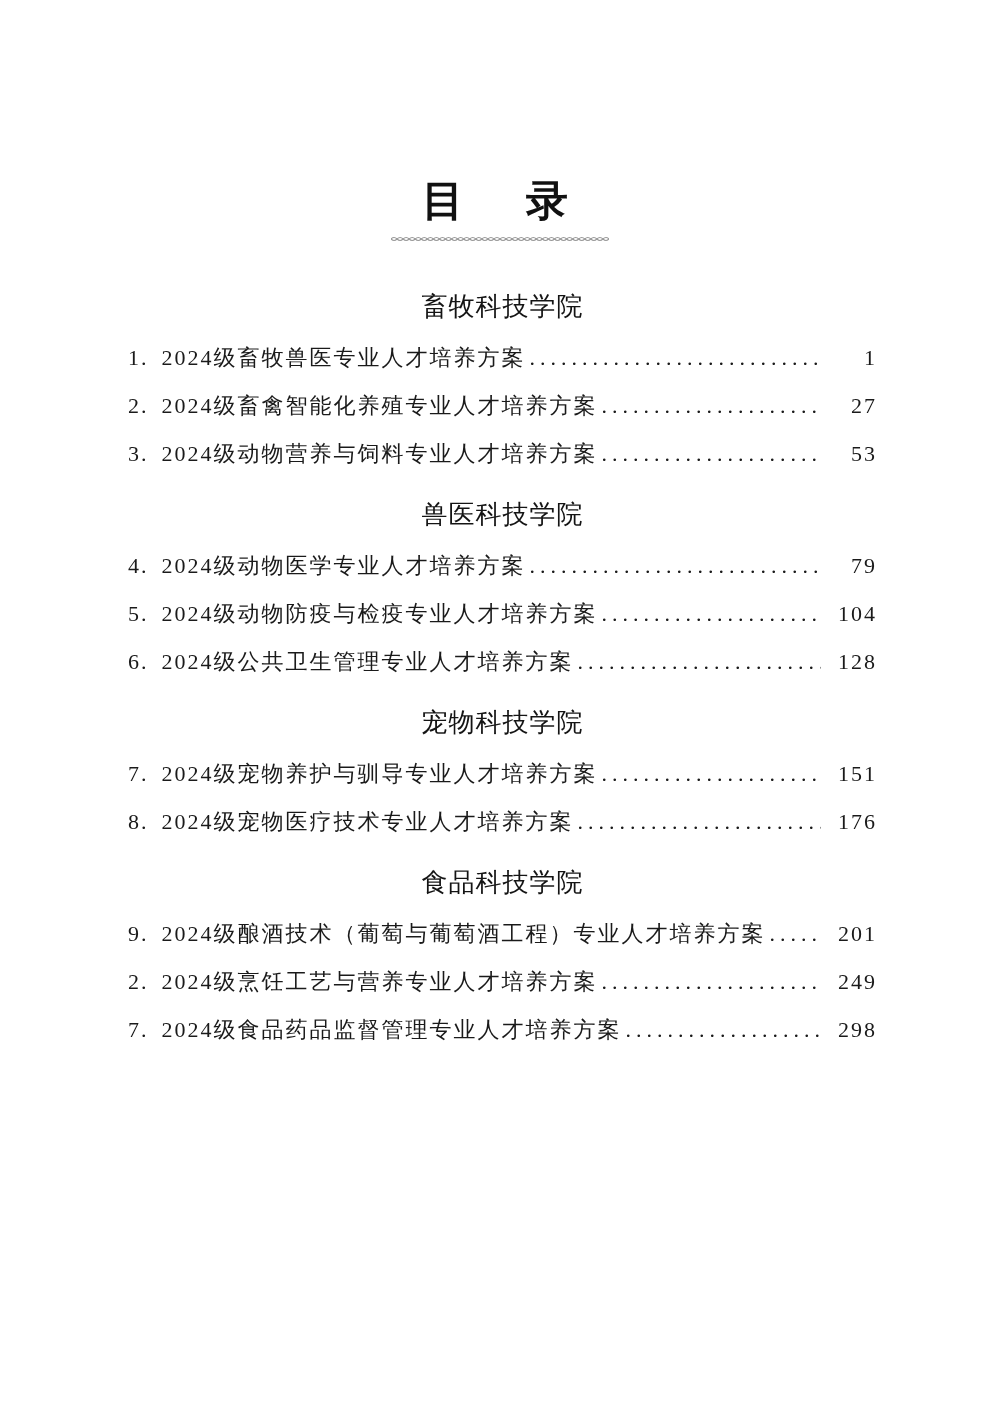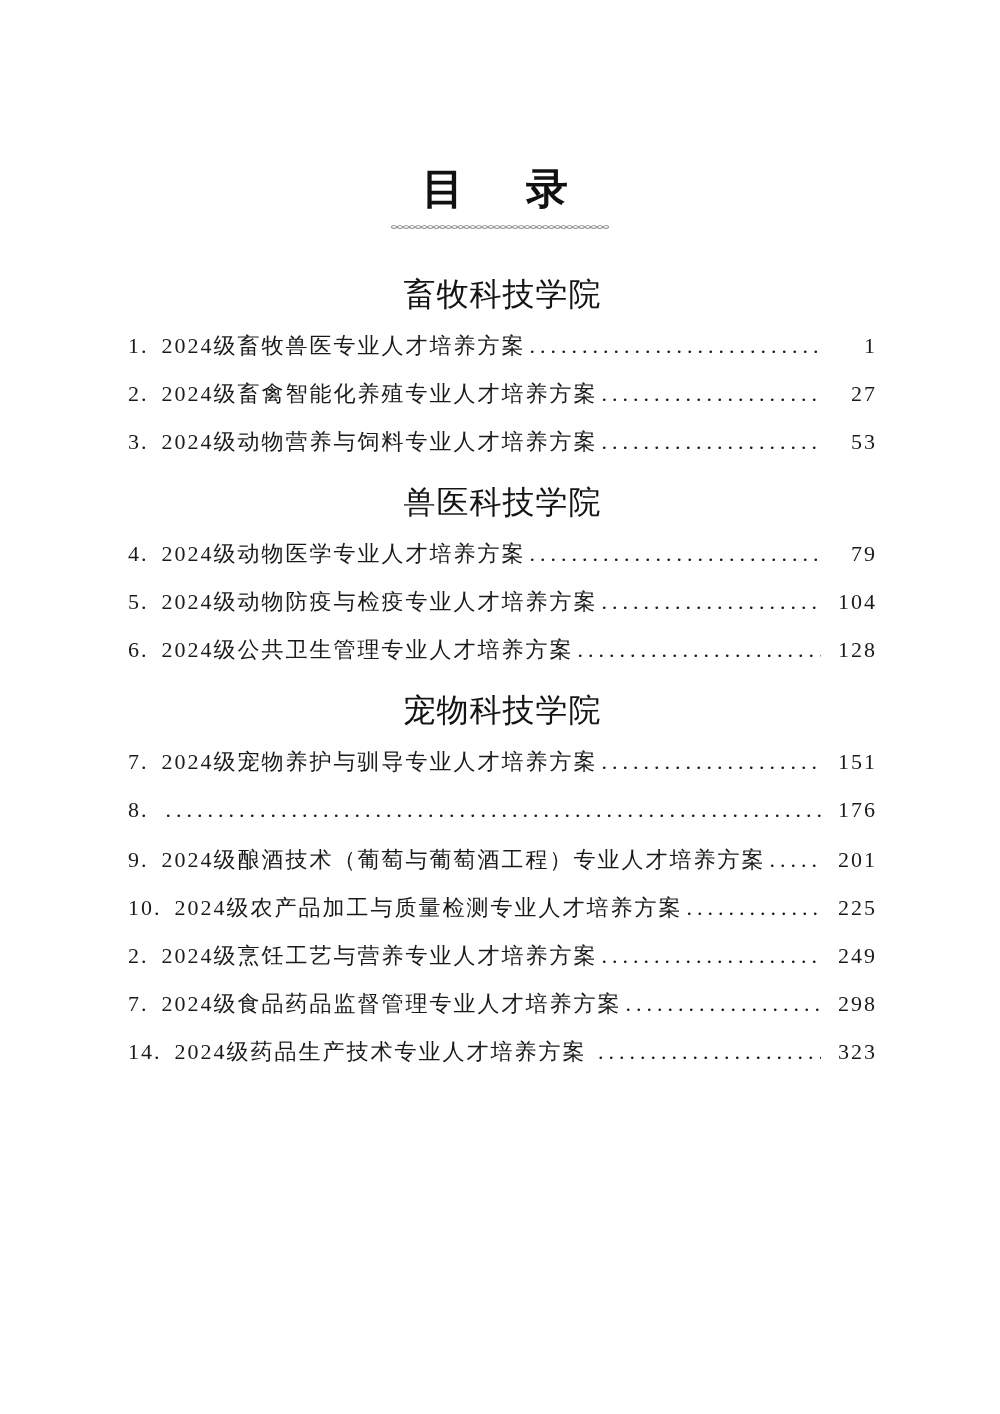--- a/index.html
+++ b/index.html
@@ -9,21 +9,21 @@
     height: 1414px;
     margin: 0 auto;
     background: #ffffff;
     color: #1a1a1a;
     box-sizing: border-box;
     padding-top: 168px;
     overflow: hidden;
     font-family: "Liberation Serif", "DejaVu Serif", serif;
   }
   .doc-title {
-    margin: 0;
+    margin: 12px;
     text-align: center;
     font-family: "Liberation Serif", "DejaVu Serif", serif;
     font-size: 42px;
     line-height: 42px;
     font-weight: bold;
     letter-spacing: 10px;
     color: #111111;
     white-space: pre;
   }
   .wavy-wrap {
@@ -34,21 +34,21 @@
   }
   .toc {
     box-sizing: border-box;
     padding-left: 128px;
     padding-right: 123px;
   }
   .section-heading {
     margin: 30px 0 0 0;
     text-align: center;
     font-family: "Liberation Sans", "DejaVu Sans", sans-serif;
-    font-size: 32px;
+    font-size: 26px;
     line-height: 32px;
     font-weight: 500;
     letter-spacing: 1px;
     color: #141414;
   }
   .toc-section:first-child .section-heading { margin-top: 46px; }
   .entry {
     display: flex;
     align-items: baseline;
     height: 28px;
@@ -159,62 +159,52 @@
     <div class="entries">
   <div class="entry">
     <span class="num">7.</span>
     <span class="entry-title">2024级宠物养护与驯导专业人才培养方案</span>
     <span class="leader"></span>
     <span class="pagenum">151</span>
   </div>
 
   <div class="entry">
     <span class="num">8.</span>
+    <span class="entry-title">2024级宠物医疗技术专业人才培养方案</span>
     <span class="leader"></span>
     <span class="pagenum">176</span>
   </div>
 </div>
   </section>
 
   <section class="toc-section">
+    <h2 class="section-heading">食品科技学院</h2>
     <div class="entries">
   <div class="entry">
     <span class="num">9.</span>
     <span class="entry-title">2024级酿酒技术（葡萄与葡萄酒工程）专业人才培养方案</span>
     <span class="leader"></span>
     <span class="pagenum">201</span>
   </div>
 
-  <div class="entry">
-    <span class="num">10.</span>
-    <span class="entry-title">2024级农产品加工与质量检测专业人才培养方案</span>
-    <span class="leader"></span>
-    <span class="pagenum">225</span>
-  </div>
 
   <div class="entry">
     <span class="num">2.</span>
     <span class="entry-title">2024级烹饪工艺与营养专业人才培养方案</span>
     <span class="leader"></span>
     <span class="pagenum">249</span>
   </div>
 
 
   <div class="entry">
     <span class="num">7.</span>
     <span class="entry-title">2024级食品药品监督管理专业人才培养方案</span>
     <span class="leader"></span>
     <span class="pagenum">298</span>
   </div>
 
-  <div class="entry">
-    <span class="num">14.</span>
-    <span class="entry-title">2024级药品生产技术专业人才培养方案&nbsp;</span>
-    <span class="leader"></span>
-    <span class="pagenum">323</span>
-  </div>
 
 
 </div>
   </section>
 </div>
 
 </div>
 
 </body></html>

